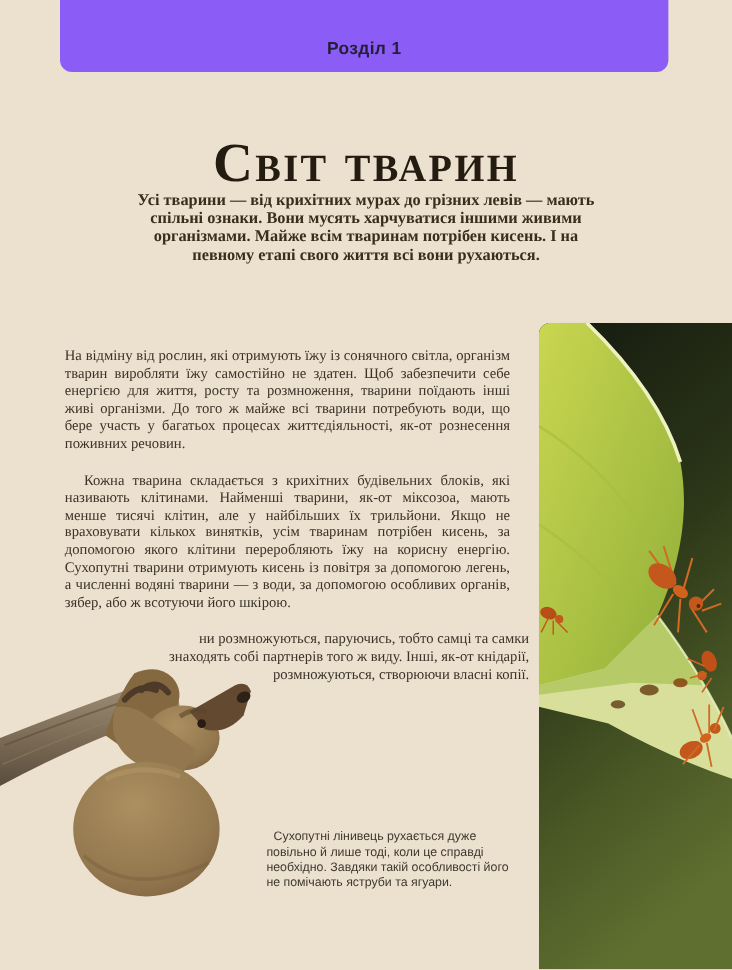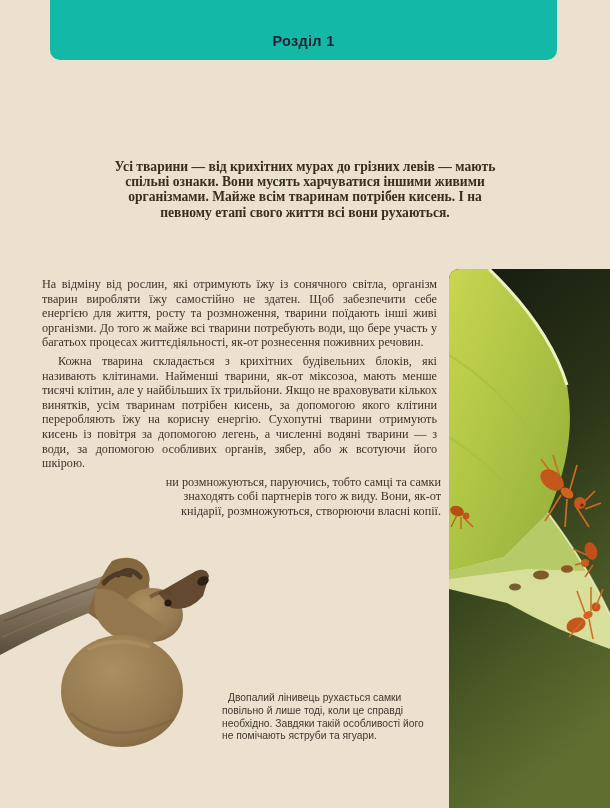--- a/index.html
+++ b/index.html
@@ -8,21 +8,21 @@
     background:#ece1ce;
     position:relative;
     overflow:hidden;
     font-family:"Liberation Serif", serif;
   }
   .page{position:absolute;inset:0;}
 
   
   .chapter-band{
     position:absolute;left:50px;top:0;width:507px;height:60px;
-    background:#14b8a6;
+    background:#8b5cf6;
     border-radius:0 0 10px 10px;
     display:flex;align-items:flex-end;justify-content:center;
     padding-bottom:11px;box-sizing:border-box;
   }
   .chapter-band .label{
     font-family:"Liberation Sans", sans-serif;
     font-weight:bold;font-size:14.5px;color:#241f38;letter-spacing:0.3px;
   }
 
   
@@ -41,21 +41,21 @@
     text-align:center;font-weight:bold;
     font-size:13.6px;line-height:15.4px;color:#3a2d1c;
   }
 
   
   .body-text{
     position:absolute;top:273px;left:38px;width:403px;
     font-size:12.2px;line-height:14.6px;color:#3b332a;
     text-align:justify;
   }
-  .body-text p{margin:4px;}
+  .body-text p{margin:16px;}
   .body-text p.indent{text-indent:16px;}
   .body-text p.wrap-right{
     width:302px;margin-left:101px;text-align:right;text-indent:0;
   }
 
   
   .caption{
     position:absolute;left:222px;top:682px;width:208px;
     font-family:"Liberation Sans", sans-serif;
     font-size:10.3px;line-height:12.7px;color:#3e3830;
@@ -72,30 +72,31 @@
 </style>
 </head>
 <body>
 
 <div class="page">
 
   <div class="chapter-band">
     <span class="label">Розділ 1</span>
   </div>
 
+  <h1 class="page-title">Світ тварин</h1>
 
   <p class="intro">Усі тварини — від крихітних мурах до грізних левів — мають спільні ознаки. Вони мусять харчуватися іншими живими організмами. Майже всім тваринам потрібен кисень. І на певному етапі свого життя всі вони рухаються.</p>
 
   <div class="body-text">
     <p>На відміну від рослин, які отримують їжу із сонячного світла, організм тварин виробляти їжу самостійно не здатен. Щоб забезпечити себе енергією для життя, росту та розмноження, тварини поїдають інші живі організми. До того ж майже всі тварини потребують води, що бере участь у багатьох процесах життєдіяльності, як-от рознесення поживних речовин.</p>
     <p class="indent">Кожна тварина складається з крихітних будівельних блоків, які називають клітинами. Найменші тварини, як-от міксозоа, мають менше тисячі клітин, але у найбільших їх трильйони. Якщо не враховувати кількох винятків, усім тваринам потрібен кисень, за допомогою якого клітини переробляють їжу на корисну енергію. Сухопутні тварини отримують кисень із повітря за допомогою легень, а численні водяні тварини — з води, за допомогою особливих органів, зябер, або ж всотуючи його шкірою.</p>
-    <p class="wrap-right">ни розмножуються, паруючись, тобто самці та самки знаходять собі партнерів того ж виду. Вони, як-от кнідарії, розмножуються, створюючи власні копії.</p>
+    <p class="wrap-right">ни розмножуються, паруючись, тобто самці та самки знаходять собі партнерів того ж виду. Інші, як-от кнідарії, розмножуються, створюючи власні копії.</p>
   </div>
 
-  <p class="caption">Двопалий лінивець рухається самки повільно й лише тоді, коли це справді необхідно. Завдяки такій особливості його не помічають яструби та ягуари.</p>
+  <p class="caption">Сухопутні лінивець рухається дуже повільно й лише тоді, коли це справді необхідно. Завдяки такій особливості його не помічають яструби та ягуари.</p>
 
   <div class="sloth-photo">
     <svg viewBox="0 0 238 208">
       <defs>
         <radialGradient id="fur" cx="0.42" cy="0.32" r="0.85">
           <stop offset="0" stop-color="#ab9061"></stop>
           <stop offset="0.65" stop-color="#93774e"></stop>
           <stop offset="1" stop-color="#785f3e"></stop>
         </radialGradient>
         <linearGradient id="branch" x1="0" y1="0" x2="0" y2="1">

